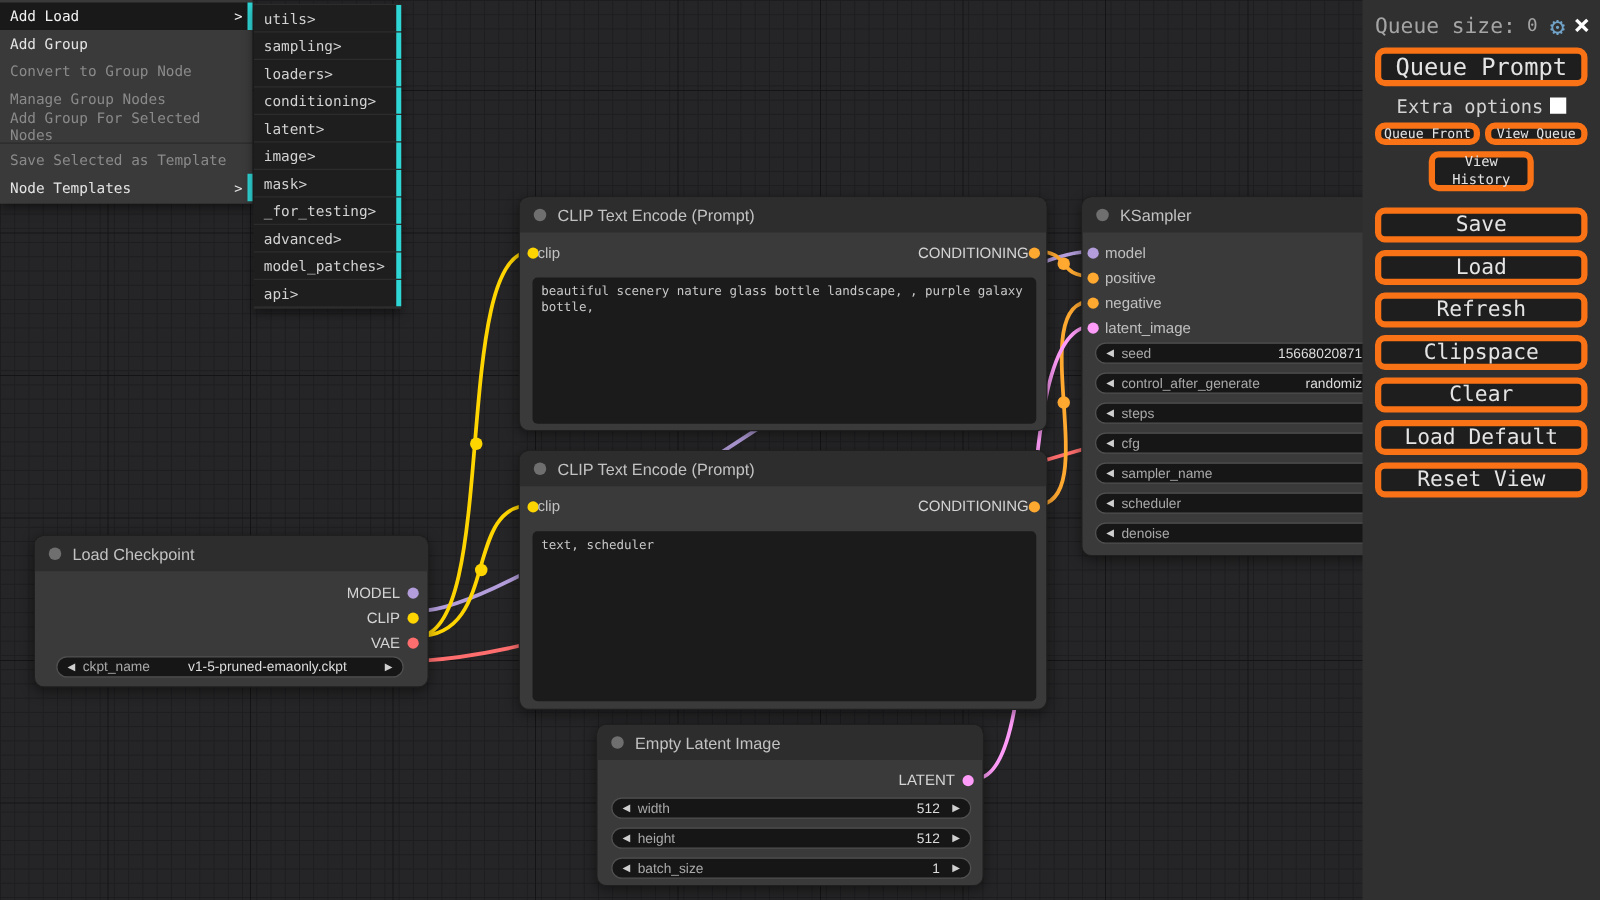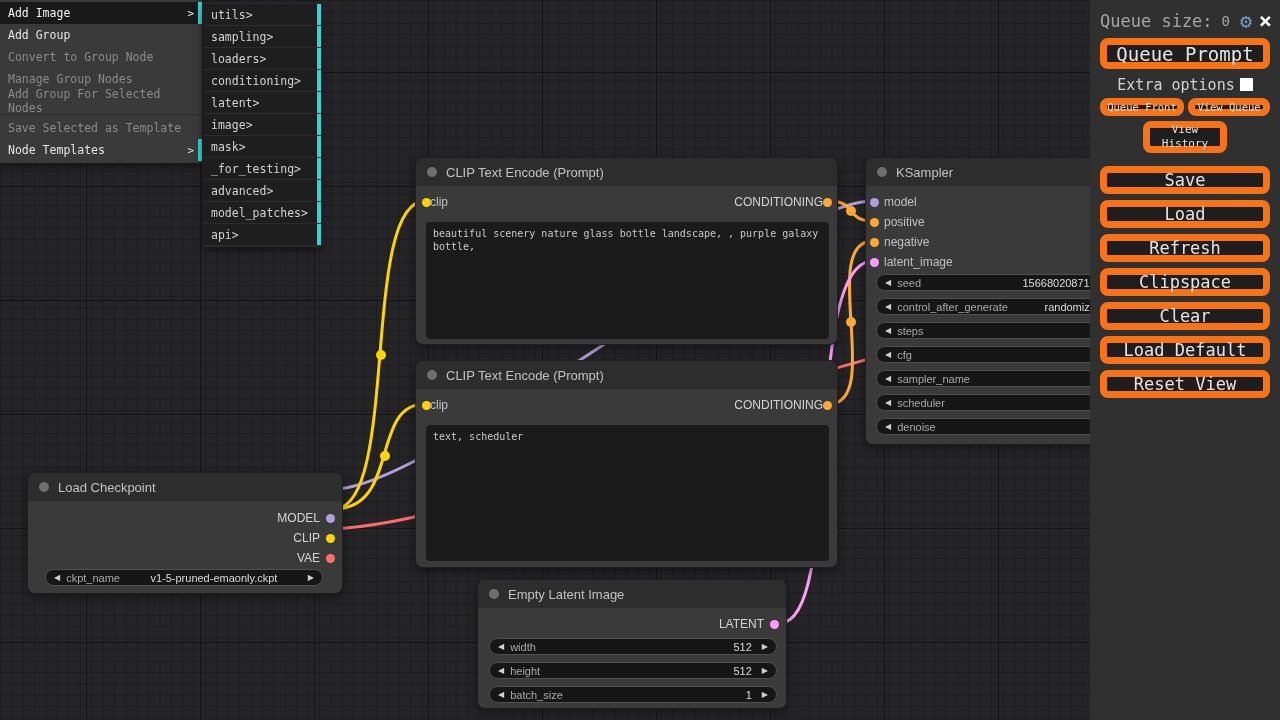--- a/index.html
+++ b/index.html
@@ -66,21 +66,21 @@
   .msep { height:1px; background:#2b2b2b; margin:2px 0; }
   #sub-menu { left:203px; top:3px; width:118px; background:#2c2c2c; padding:1px 0; }
   .smitem { height:21px; margin-bottom:1px; background:#1e1e1e; display:flex; align-items:center; padding:0 8px; color:#d2d2d2; position:relative; }
 
   
   #sidebar {
     position:absolute; z-index:5; left:1090px; top:0; width:190px; height:720px;
     background:#303030; font-family:"DejaVu Sans Mono",monospace; color:#ddd;
   }
   .sbtn {
-    position:absolute; background:#1e1e1e; border:7px solid #f97316; border-radius:8px;
+    position:absolute; background:#1e1e1e; border:5px solid #f97316; border-radius:8px;
     color:#e4e4e4; display:flex; align-items:center; justify-content:center; text-align:center;
     font-family:"DejaVu Sans Mono",monospace; cursor:pointer;
   }
   #queue-row { position:absolute; left:10px; right:8px; top:8px; height:26px; display:flex; align-items:center; }
   #queue-label { color:#a5a5a5; font-size:17px; }
   #queue-count { color:#a5a5a5; font-size:14px; margin-left:9px; }
   #gear { margin-left:10px; font-size:20px; line-height:20px; }
   #close-x { margin-left:auto; color:#fff; font-size:22px; font-weight:bold; line-height:20px; }
   #extra-row { position:absolute; left:10px; right:10px; top:76px; height:17px; display:flex; align-items:center; justify-content:center; }
   #extra-label { color:#d2d2d2; font-size:15px; }
@@ -192,21 +192,21 @@
       <span class="warr r">▶</span>
     </div>
     <div class="widget" style="left:10px; width:245px; top:260px;">
       <span class="warr l">◀</span>
       <span class="wname">denoise</span>
       <span class="wval"></span>
       <span class="warr r">▶</span>
     </div>
   </div>
 
-  <div class="node" style="left:27px; top:472px; width:316px; height:122px;text-decoration:underline;">
+  <div class="node" style="left:27px; top:428px; width:316px; height:122px;text-decoration:underline;">
     <div class="node-header">
       <span class="hdot"></span>
       <span class="ntitle">Load Checkpoint</span>
     </div>
     <div class="prow" style="left:0; right:0; top:37px;">
       <span class="plabel-out" style="right:22px;">MODEL</span>
       <span class="pdot" style="right: 7px; background: rgb(179, 157, 219);"></span>
     </div>
     <div class="prow" style="left:0; right:0; top:57px;">
       <span class="plabel-out" style="right:22px;">CLIP</span>
@@ -249,21 +249,21 @@
       <span class="warr l">◀</span>
       <span class="wname">batch_size</span>
       <span class="wval">1</span>
       <span class="warr r">▶</span>
     </div>
   </div>
 </div>
 
 <div class="menu" id="main-menu">
   <div class="mitem highlight">
-    <span>Add Image</span>
+    <span>Add Load</span>
     <span class="marrow">&gt;</span>
     <span class="mbar" style="background: rgb(47, 214, 214);"></span>
   </div>
   <div class="mitem">
     <span>Add Group</span>
   </div>
   <div class="mitem disabled">
     <span>Convert to Group Node</span>
   </div>
   <div class="mitem disabled">

